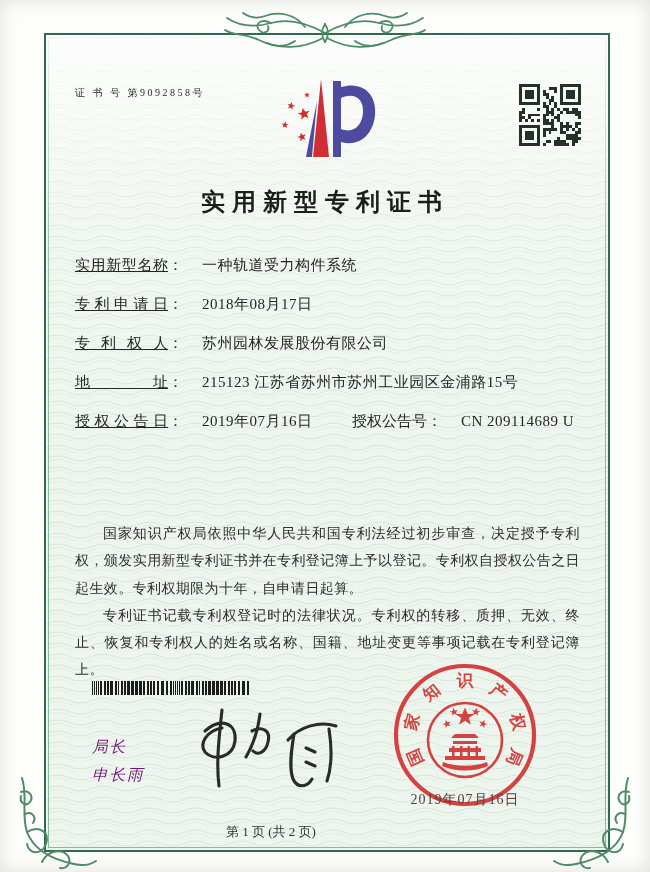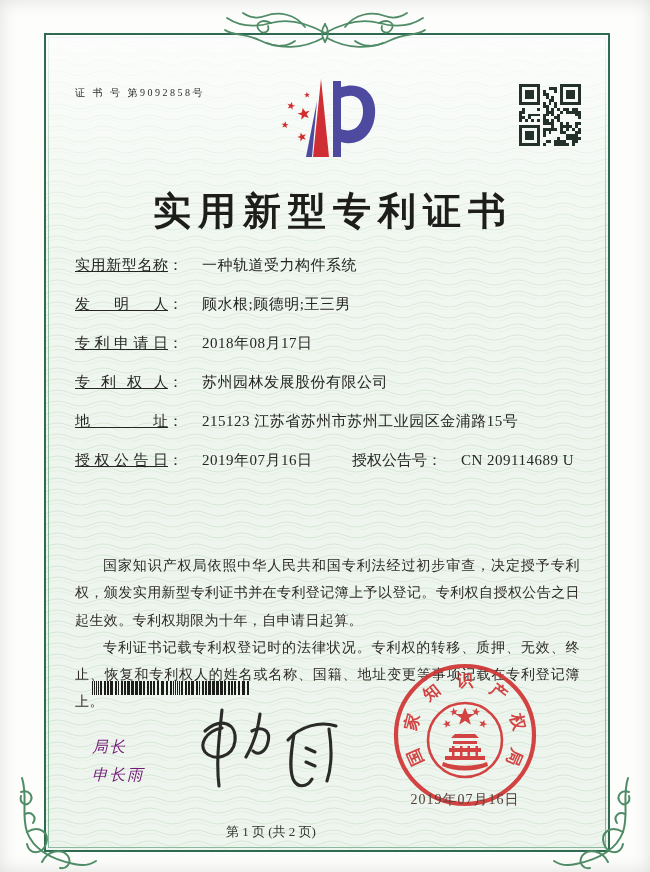--- a/index.html
+++ b/index.html
@@ -13,31 +13,31 @@
   .pattern-layer{position:absolute;inset:0;z-index:0;}
   .paper-tint{position:absolute;inset:0;z-index:1;
               background:linear-gradient(180deg,rgba(255,255,255,.85),rgba(255,255,255,.15) 26%,rgba(255,255,255,0) 55%);}
   .ornament{position:absolute;z-index:2;pointer-events:none;}
   .content{position:absolute;inset:0;z-index:3;color:#262624;}
   
   .cert-number{position:absolute;left:75px;top:86px;font-size:10px;letter-spacing:2.5px;color:#2b2b29;}
   .logo{position:absolute;left:281px;top:77px;width:98px;height:84px;}
   .qr{position:absolute;left:519px;top:84px;width:62px;height:62px;}
   .title{position:absolute;left:44px;top:186px;width:562px;text-align:center;
-         font-size:38px;font-weight:600;letter-spacing:7px;color:#1d1d1b;padding-left:8px;}
+         font-size:24px;font-weight:600;letter-spacing:7px;color:#1d1d1b;}
   
   .fields{position:absolute;left:75px;right:70px;top:254px;font-size:15px;}
   .field-row{position:relative;margin-bottom:17px;line-height:22px;white-space:nowrap;}
   .f-label{display:inline-block;width:93px;text-align:justify;text-align-last:justify;vertical-align:top;text-decoration:underline;}
   .f-colon{display:inline-block;vertical-align:top;}
   .f-value{display:inline-block;margin-left:19px;vertical-align:top;letter-spacing:.5px;}
   .grant-right{position:absolute;left:277px;top:0;}
   
   .body-text{position:absolute;left:75px;right:70px;top:520px;font-size:14px;line-height:1.95;
-             text-align:justify;color:#2e2b28;letter-spacing:.4px;margin-top:32px;}
+             text-align:justify;color:#2e2b28;letter-spacing:.4px;}
   .body-text p{margin:0;text-indent:2em;}
   
   .barcode{position:absolute;left:92px;top:681px;width:160px;height:14px;}
   .signer{position:absolute;left:92px;top:733px;font-size:15.5px;line-height:28px;color:#701a75;letter-spacing:2px;font-style:italic;}
   .signature{position:absolute;left:192px;top:700px;width:152px;height:94px;}
   .seal{position:absolute;left:390px;top:660px;width:150px;height:150px;}
   .seal-date{position:absolute;left:395px;top:791px;width:140px;text-align:center;
              font-size:14px;color:#55403c;letter-spacing:1px;}
   .footer{position:absolute;left:44px;top:823px;width:454px;text-align:center;font-size:13px;color:#33332f;}
 </style>
@@ -249,23 +249,20 @@
         <rect x="18" y="20" width="1" height="1" fill="#24302a"></rect>
       </svg>
 
     <div class="title">实用新型专利证书</div>
 
     <div class="fields">
       <div class="field-row">
         <span class="f-label">实用新型名称</span><span class="f-colon">：</span><span class="f-value">一种轨道受力构件系统</span>
       </div>
       <div class="field-row">
-        <span class="f-label">发明人</span><span class="f-colon">：</span><span class="f-value">顾水根;顾德明;王三男</span>
-      </div>
-      <div class="field-row">
         <span class="f-label">专利申请日</span><span class="f-colon">：</span><span class="f-value">2018年08月17日</span>
       </div>
       <div class="field-row">
         <span class="f-label">专利权人</span><span class="f-colon">：</span><span class="f-value">苏州园林发展股份有限公司</span>
       </div>
       <div class="field-row">
         <span class="f-label">地址</span><span class="f-colon">：</span><span class="f-value">215123 江苏省苏州市苏州工业园区金浦路15号</span>
       </div>
       <div class="field-row">
         <span class="f-label">授权公告日</span><span class="f-colon">：</span><span class="f-value">2019年07月16日</span>

